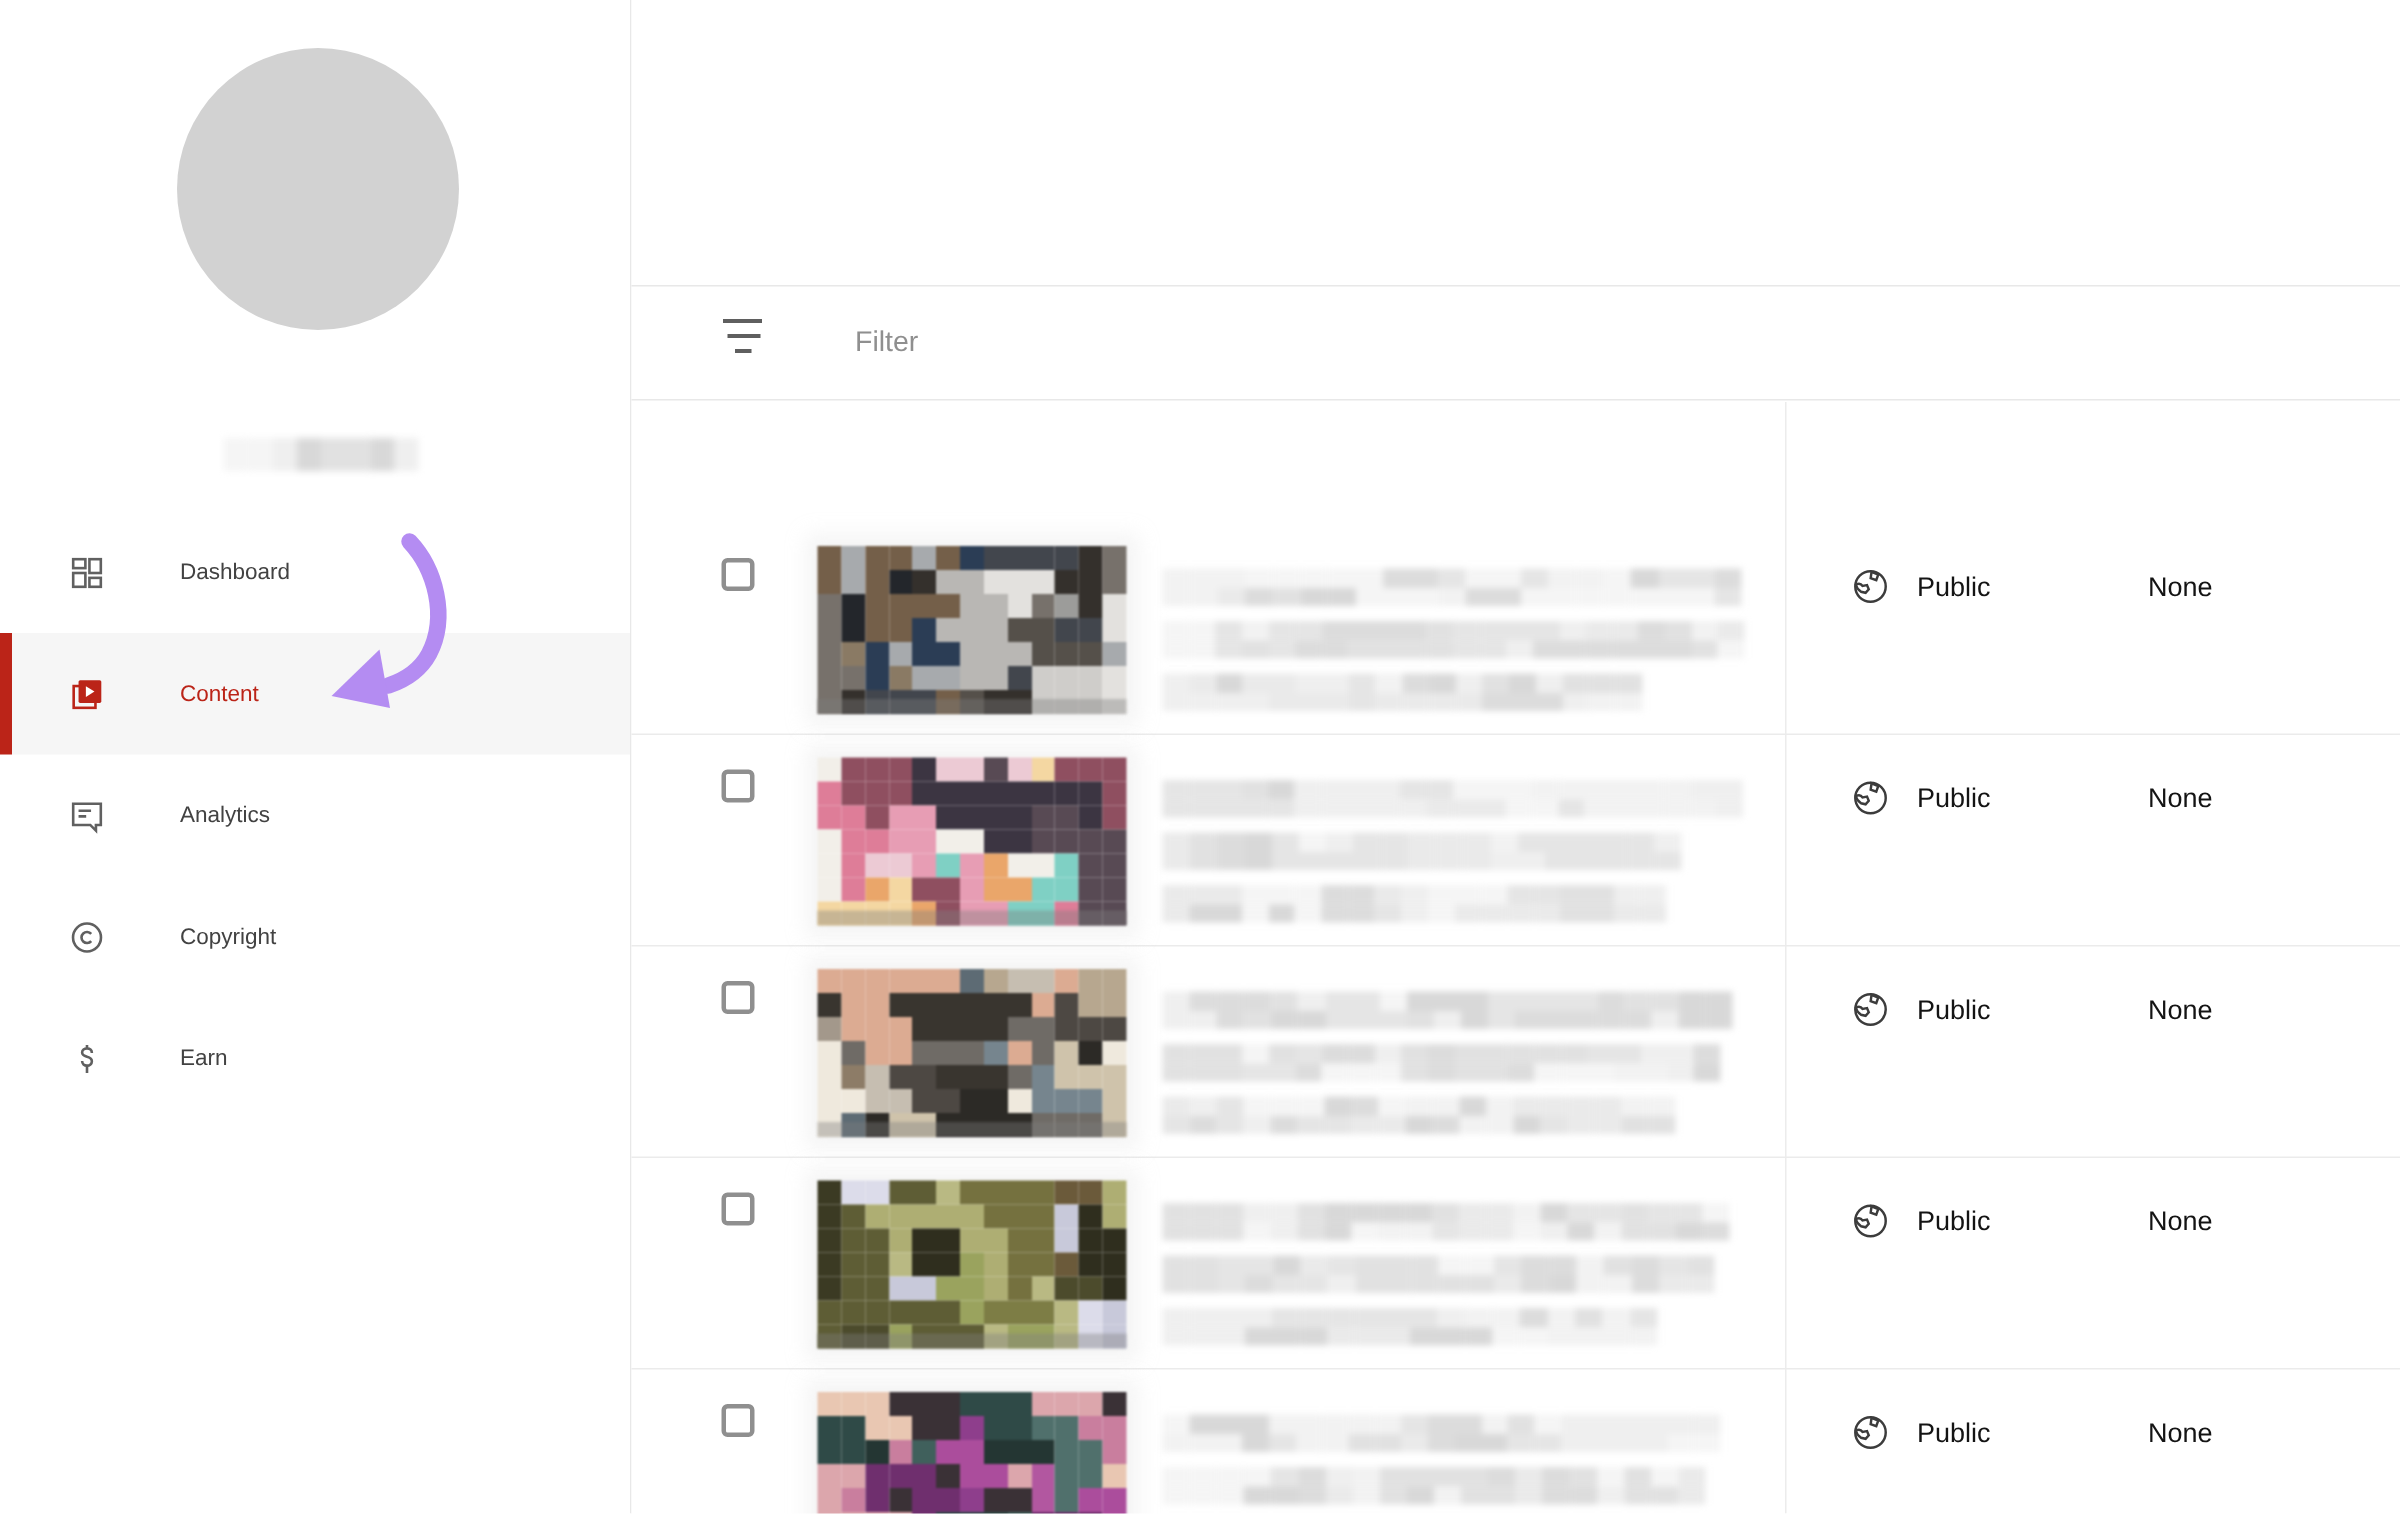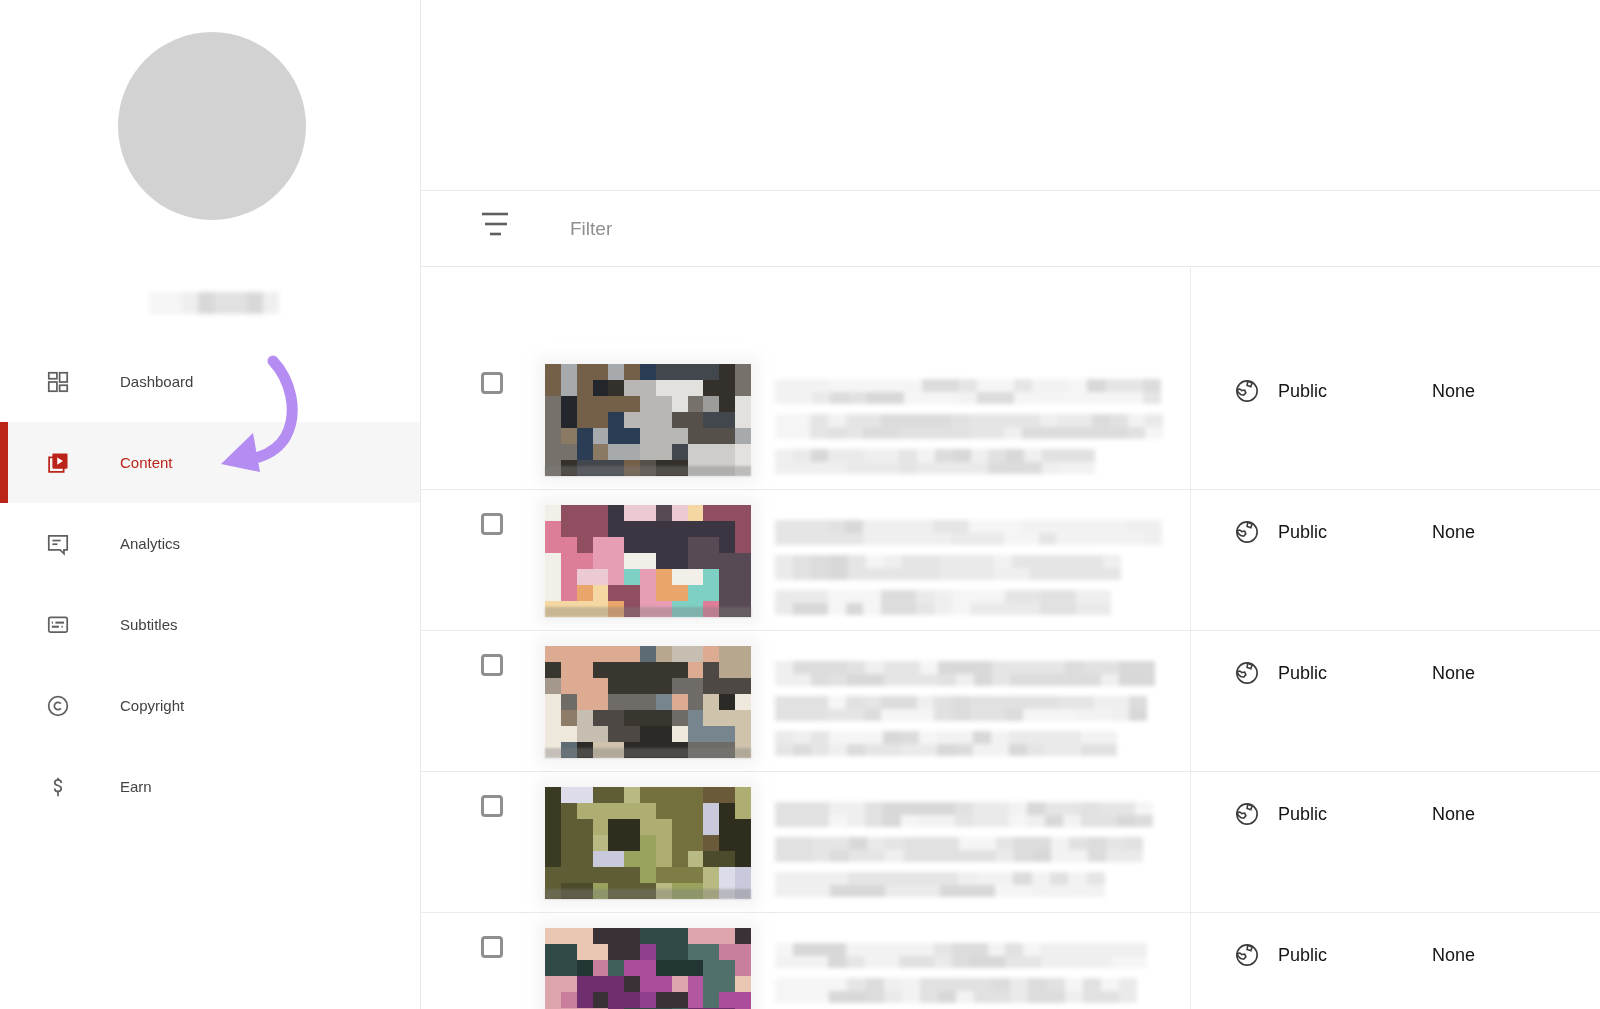--- a/index.html
+++ b/index.html
@@ -108,32 +108,20 @@
       </div>
       <div class="side-item">
         <span class="s-icon">
           <svg viewBox="0 0 24 24" fill="none" stroke="currentColor" stroke-width="1.6">
             <path d="M3.5,4.5 h17 v13 h-3 v3.5 l-3.5,-3.5 h-10.5 z"></path>
             <line x1="6.8" y1="8.8" x2="14.5" y2="8.8"></line>
             <line x1="6.8" y1="12.2" x2="11.5" y2="12.2"></line>
           </svg>
         </span>
         <span class="s-label">Analytics</span>
-      </div>
-      <div class="side-item">
-        <span class="s-icon">
-          <svg viewBox="0 0 24 24" fill="none" stroke="currentColor" stroke-width="1.6">
-            <rect x="3.5" y="5" width="17" height="13.5" rx="1.5"></rect>
-            <line x1="6.3" y1="9.8" x2="7.4" y2="9.8" stroke-width="1.9"></line>
-            <line x1="9.6" y1="9.8" x2="17.6" y2="9.8" stroke-width="1.9"></line>
-            <line x1="6.3" y1="13.6" x2="12.8" y2="13.6" stroke-width="1.9"></line>
-            <line x1="15.2" y1="13.6" x2="16.4" y2="13.6" stroke-width="1.9"></line>
-          </svg>
-        </span>
-        <span class="s-label">Subtitles</span>
       </div>
       <div class="side-item">
         <span class="s-icon">
           <svg viewBox="0 0 24 24" fill="none" stroke="currentColor" stroke-width="1.6">
             <circle cx="12" cy="12" r="8.6"></circle>
             <path d="M14.6,9.8 a3.4,3.4 0 1 0 0,4.4"></path>
           </svg>
         </span>
         <span class="s-label">Copyright</span>
       </div>

